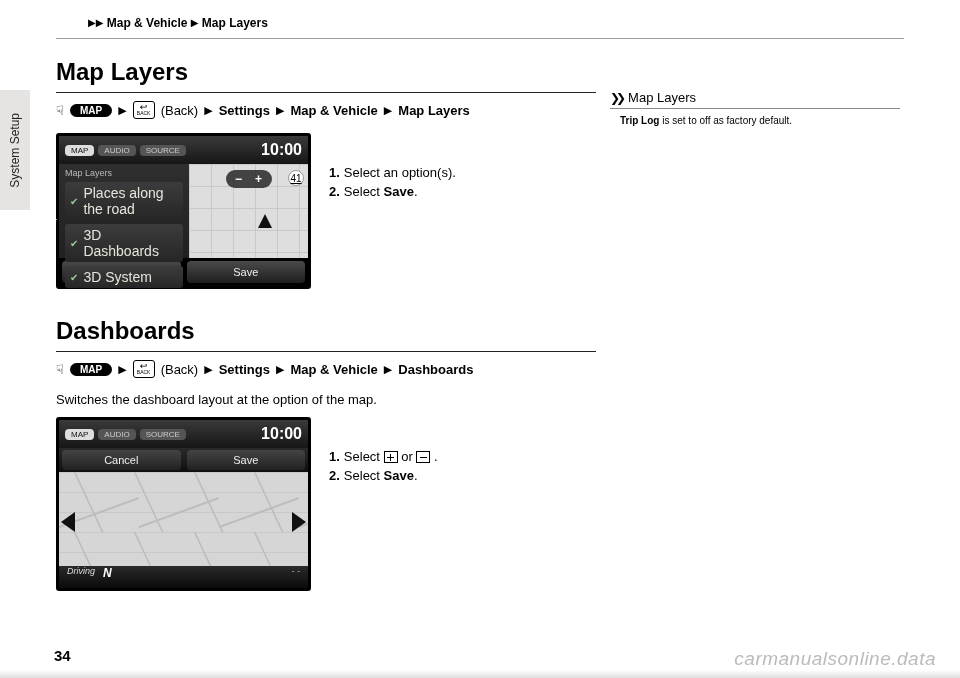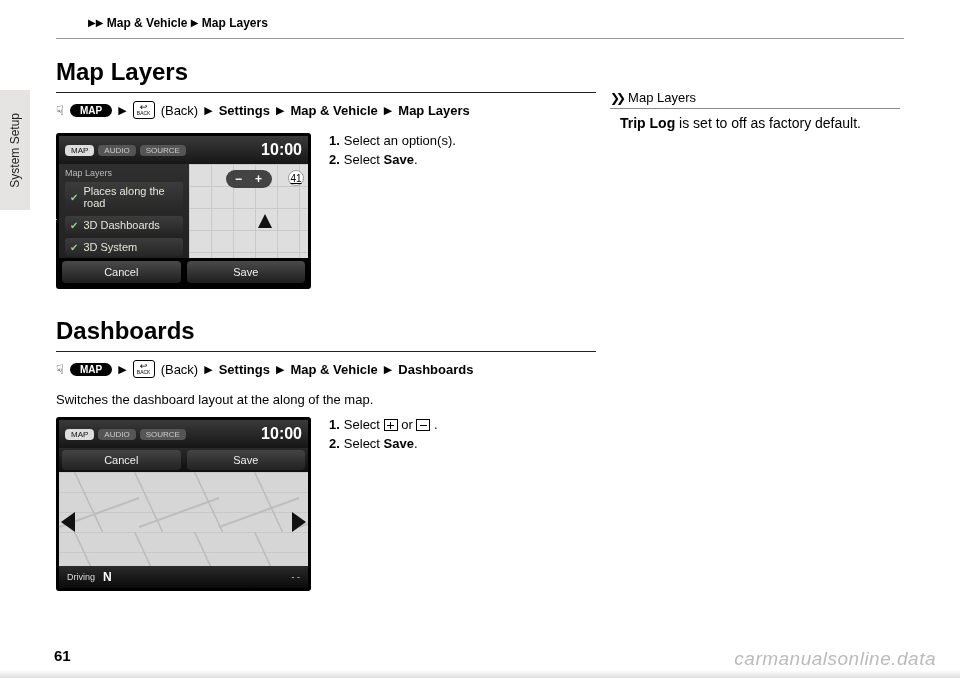--- a/index.html
+++ b/index.html
@@ -137,21 +137,21 @@
   .panel .left .panel-title { color:#bbb; font-size: 9px; }
   .chk-row {
     display: flex;
     align-items: center;
     gap: 5px;
     background: linear-gradient(#3c3c3c,#262626);
     border-radius: 3px;
     padding: 3px 5px;
   }
   .chk { color: #9c9; font-size: 10px; }
-  .chk-label { color: #e5e5db; font-size: 11px; }
+  .chk-label { color: #e5e5db; font-size: 14px; }
   .left .down-caret {
     position: absolute;
     left: -14px;
     top: 55px;
     width: 0;height: 0;
     border-left: 6px solid transparent;
     border-right: 6px solid transparent;
     border-top: 8px solid #fff;
   }
   .panel .mapview {
@@ -244,28 +244,29 @@
     border-bottom: 10px solid transparent;
   }
   .device.d2 .mapbig .leftarrow { left:2px; border-right: 14px solid #111; }
   .device.d2 .mapbig .rightarrow { right:2px; border-left: 14px solid #111; }
   .device.d2 .dash {
     height: 22px;
     background: linear-gradient(#2a2a2a,#0a0a0a);
     color: #ddd;
     font-size: 9px;
     display:flex;
-    align-items:center;
+    align-items:flex-start;
     gap: 8px;
     padding: 0 8px;
+    font-style: italic;
   }
   .device.d2 .dash .heading { font-size: 12px; font-weight: 700; color:#fff;}
   .device.d2 .dash .sep { flex:1; }
 
-  .steps ol { list-style: none; }
+  .steps ol { list-style: none; margin-top: 32px; }
   .steps li { margin-bottom: 4px; }
   .steps .num { font-weight: 700; margin-right: 4px; }
   .stepicon {
     display:inline-block;
     width: 14px; height: 12px;
     border: 1px solid #000;
     position: relative;
     vertical-align: -2px;
     background:
       linear-gradient(#000,#000) center/7px 1px no-repeat,
@@ -288,21 +289,21 @@
   .tip-head {
     display:flex;
     align-items:center;
     gap:6px;
     border-bottom: 1px solid #888;
     padding-bottom: 3px;
     margin-bottom: 6px;
     font-size: 13px;
   }
   .tip-head .chev { font-size: 12px; letter-spacing:-4px;}
-  .tip-body { font-size: 14px; padding-left: 10px;}
+  .tip-body { font-size: 10px; padding-left: 10px;}
 
   .pagenum {
     position:absolute;
     bottom: 14px;
     left: 54px;
     font-weight:700;
     font-size: 15px;
   }
   .watermark {
     position:absolute;
@@ -419,21 +420,21 @@
     </span>
     <span>(Back)</span>
     <span class="tri">▶</span>
     <b>Settings</b>
     <span class="tri">▶</span>
     <b>Map &amp; Vehicle</b>
     <span class="tri">▶</span>
     <b>Dashboards</b>
   </div>
 
-  <p class="intro">Switches the dashboard layout at the along of the map.</p>
+  <p class="intro">Switches the dashboard layout at the option of the map.</p>
 
   <div class="row">
     <div class="device d2">
       <div class="topbar">
         <span class="pill active">MAP</span>
         <span class="pill">AUDIO</span>
         <span class="pill">SOURCE</span>
         <span class="clock">10:00</span>
       </div>
       <div class="btnbar2">
@@ -471,15 +472,15 @@
 <div class="right-col">
   <div class="tip-head">
     <span class="chev">❯❯</span>
     <span>Map Layers</span>
   </div>
   <div class="tip-body">
     <b>Trip Log</b><span> is set to off as factory default.</span>
   </div>
 </div>
 
-<div class="pagenum">61</div>
+<div class="pagenum">34</div>
 <div class="watermark">carmanualsonline.data</div>
 <div class="bottom-shadow"></div>
 
 </body></html>

